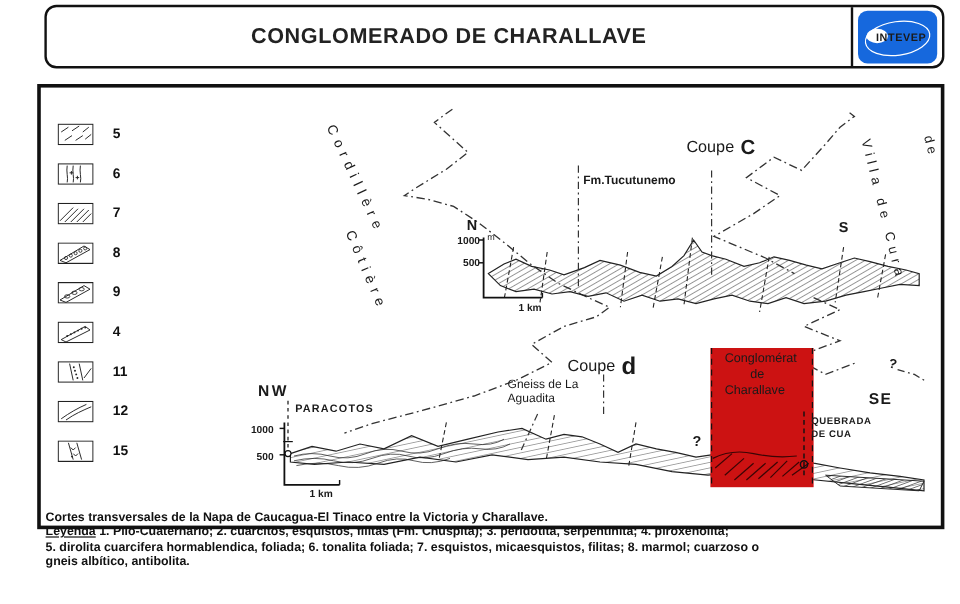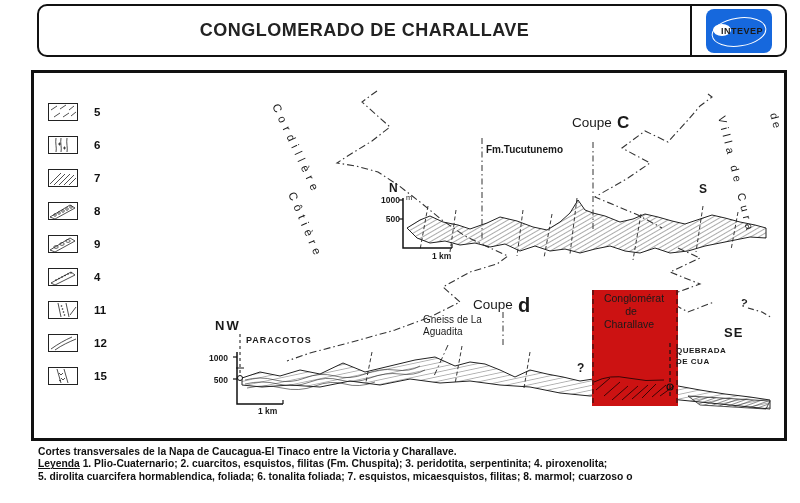--- a/index.html
+++ b/index.html
@@ -7,35 +7,35 @@
        font-family:"Liberation Sans", sans-serif;color:#1a1a1a;}
   
   .header{position:absolute;left:37px;top:4px;width:746px;height:49px;
           border:2px solid #111;border-radius:10px;display:flex;background:#fff;}
   .h-left{width:196px;border-right:2px solid #111;display:flex;flex-direction:column;
           align-items:center;justify-content:center;}
   .h-note{font-style:italic;font-size:10px;color:#666;line-height:13px;text-align:center;}
   .h-center{flex:1;display:flex;align-items:center;justify-content:center;
             border-right:2px solid #111;text-align:right;}
   .h-title{font-weight:bold;font-size:18px;letter-spacing:.5px;color:#222;}
-  .h-right{width:93px;display:flex;align-items:center;justify-content:center;}
+  .h-right{width:74px;display:flex;align-items:center;justify-content:center;}
   .logo{width:66px;height:44px;border-radius:8px;display:flex;align-items:center;
         justify-content:center;}
   
   .frame{position:absolute;left:31px;top:70px;width:750px;height:365px;
          border:3px solid #111;background:#fff;}
   .fig-svg{position:absolute;left:0;top:0;}
   
   .legend{position:absolute;left:14px;top:30px;display:flex;flex-direction:column;gap:15px;}
   .legend-row{display:flex;align-items:center;gap:16px;height:18px;}
   .legend-num{font-size:11.5px;font-weight:600;color:#111;}
   
   text{font-family:"Liberation Sans", sans-serif;fill:#1a1a1a;}
   
-  .caption{position:absolute;left:38px;top:446px;width:745px;font-size:10.3px;
+  .caption{position:absolute;left:38px;top:426px;width:745px;font-size:10.3px;
            font-weight:bold;line-height:12.4px;color:#111;}
   .caption .ul{text-decoration:underline;}
 </style>
 </head>
 <body>
 
 <div class="header">
   <div class="h-center">
     <div class="h-title">CONGLOMERADO DE CHARALLAVE</div>
   </div>
@@ -279,13 +279,14 @@
 
     <text x="577" y="372" font-size="12" font-weight="600">?</text>
     <text x="740" y="306" font-size="11" font-weight="600" transform="rotate(12 740 306)">?</text>
   </svg>
 </div>
 
 <div class="caption">
   <div>Cortes transversales de la Napa de Caucagua-El Tinaco entre la Victoria y Charallave.</div>
   <div><span class="ul">Leyenda</span><span> 1. Plio-Cuaternario; 2. cuarcitos, esquistos, filitas (Fm. Chuspita); 3. peridotita, serpentinita; 4. piroxenolita;</span></div>
   <div>5. dirolita cuarcifera hormablendica, foliada; 6. tonalita foliada; 7. esquistos, micaesquistos, filitas; 8. marmol; cuarzoso o</div>
+  <div>gneis albítico, antibolita.</div>
 </div>
 
 </body></html>

